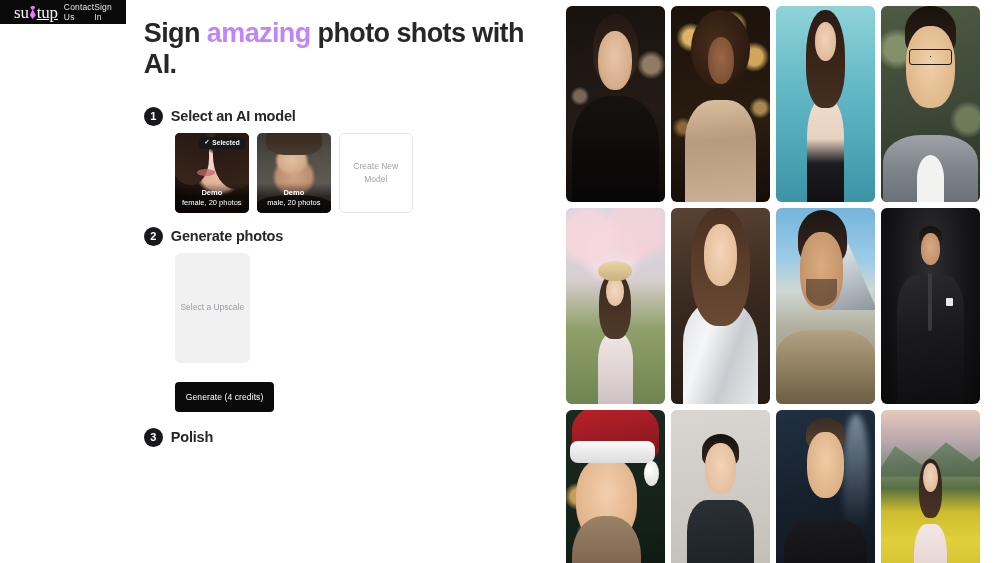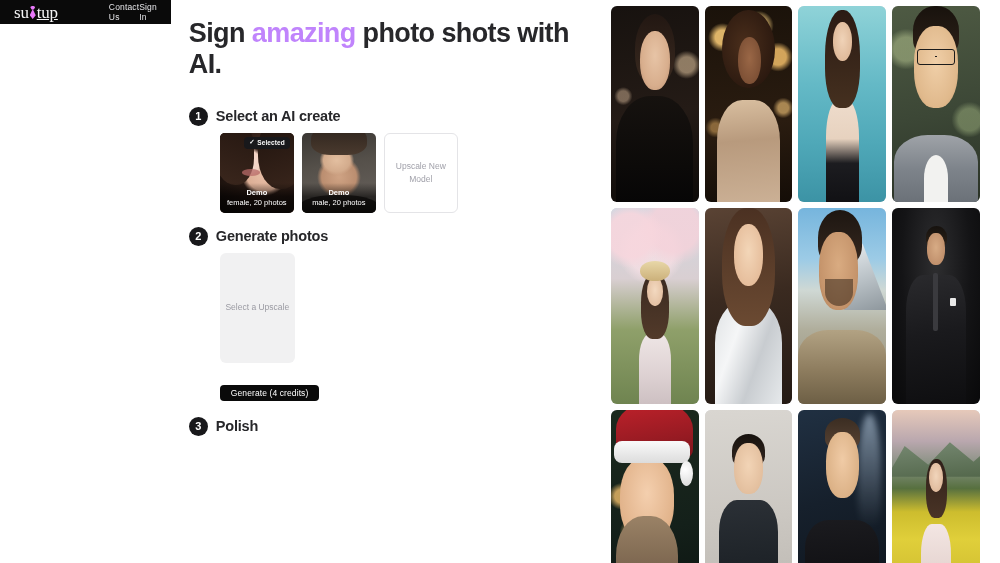--- a/index.html
+++ b/index.html
@@ -37,21 +37,21 @@
     position: absolute; left: 1.5px; top: 2px;
     width: 5px; height: 4px; background: #e879f9;
     clip-path: polygon(50% 0, 100% 35%, 72% 100%, 28% 100%, 0 35%);
   }
   .logo .tie-body {
     position: absolute; left: 1px; top: 5.5px;
     width: 6px; height: 10px; background: #e879f9;
     clip-path: polygon(50% 0, 100% 62%, 50% 100%, 0 62%);
   }
   .logo .lg-b { display: inline-block; text-decoration: underline; }
-  .nav-links { display: flex; align-items: center; gap: 14px; margin-left: 45px; }
+  .nav-links { display: flex; align-items: center; gap: 14px; }
   .nav-link {
     font-size: 8.5px; color: #e4e4e7; text-decoration: none;
     letter-spacing: 0.15px;
   }
   .nav-right { margin-left: auto; display: flex; align-items: center; gap: 12px; }
   .nav-signin { font-size: 8.5px; color: #e4e4e7; text-decoration: none; letter-spacing: 0.15px; }
 
   
   .body-split { display: flex; flex: 1 1 auto; min-height: 0; }
 
@@ -163,21 +163,21 @@
     width: 75px; height: 110px; border-radius: 6px;
     background: #f1f1f2;
     display: flex; align-items: center; justify-content: center;
     text-align: center; font-size: 8.5px; color: #9a9aa2; line-height: 1.6;
     cursor: pointer; margin-bottom: 19px;
   }
   .gen-btn {
     display: inline-flex; align-items: center; justify-content: center;
     background: #0a0a0a; color: #ffffff;
     font-size: 8.5px; font-weight: normal;
-    padding: 0 11px; height: 16px; border-radius: 4px;
+    padding: 0 11px; height: 30px; border-radius: 4px;
     border: none; cursor: pointer; letter-spacing: 0.1px;
   }
   .step-gen { margin-top: 14px; }
   .step-polish { margin-top: 16px; }
 
   
   .gallery {
     flex: 1 1 auto; min-width: 0;
     padding: 6px 20px 0 5px;
     display: grid;
@@ -401,21 +401,21 @@
 
   <div class="body-split">
 
     <div class="left-pane">
 
       <h1 class="hero-title"><span>Sign </span><span class="accent">amazing</span><span> photo shots with AI.</span></h1>
 
       <div class="step step-model">
         <div class="step-head">
           <div class="step-badge">1</div>
-          <div class="step-title">Select an AI create</div>
+          <div class="step-title">Select an AI model</div>
         </div>
         <div class="step-body">
           <div class="model-row">
 
             <div class="model-card mc-female">
               <div class="face">
                 <span class="hairL"></span>
                   <span class="hairR"></span>
                   <span class="lips"></span>
               </div>
@@ -433,21 +433,21 @@
               <div class="face">
                 <span class="hairM"></span>
                   <span class="shoulders"></span>
               </div>
               <div class="model-label">
                 <div class="model-name">Demo</div>
                 <div class="model-meta">male, 20 photos</div>
               </div>
             </div>
 
-            <div class="create-card">Upscale New Model</div>
+            <div class="create-card">Create New Model</div>
           </div>
         </div>
       </div>
 
       <div class="step step-gen">
         <div class="step-head">
           <div class="step-badge">2</div>
           <div class="step-title">Generate photos</div>
         </div>
         <div class="gen-area">

